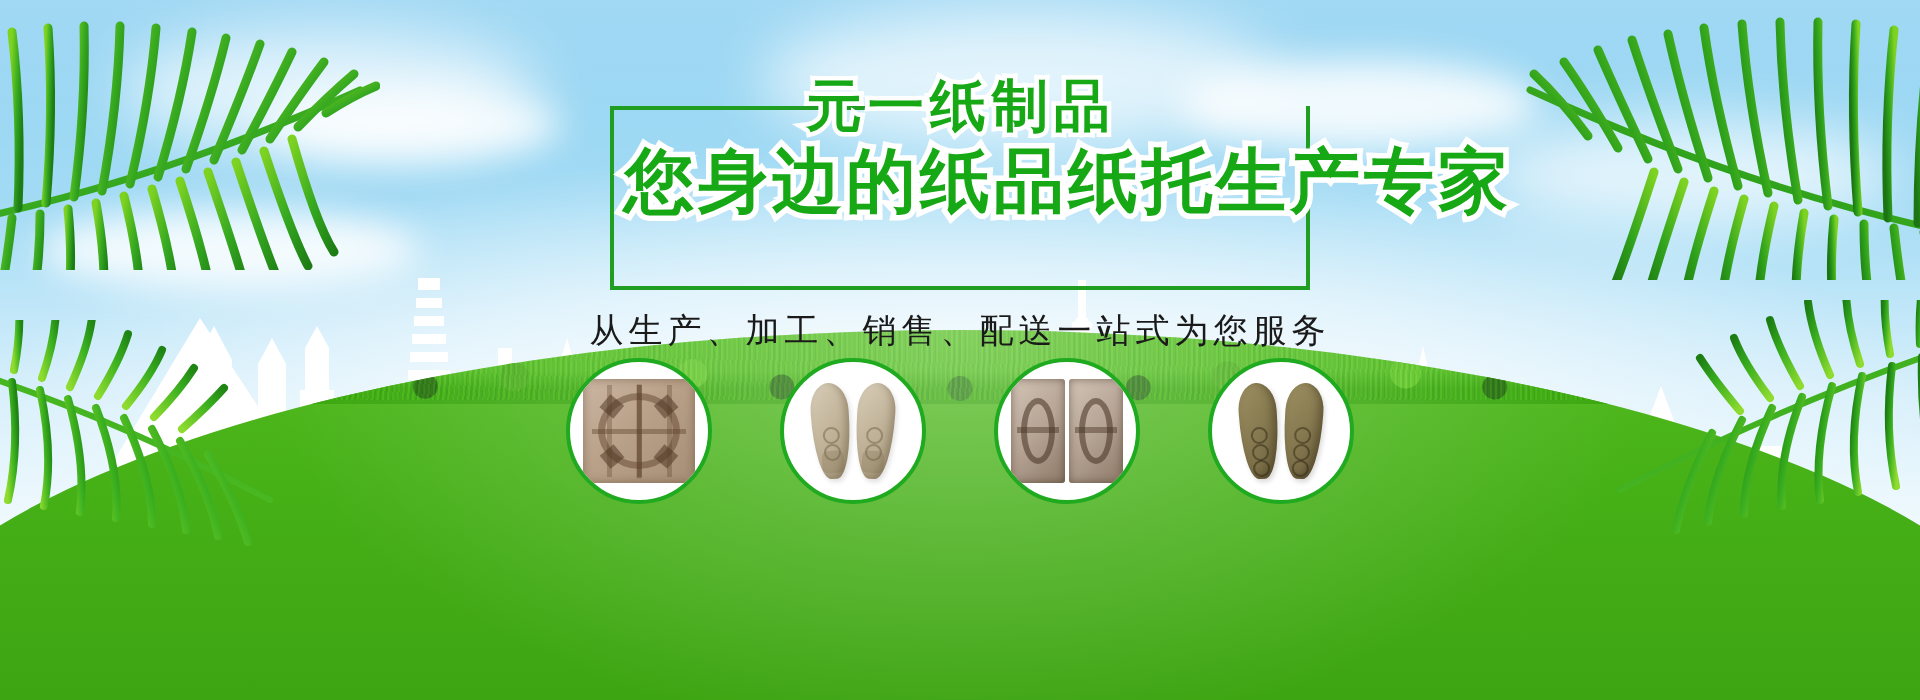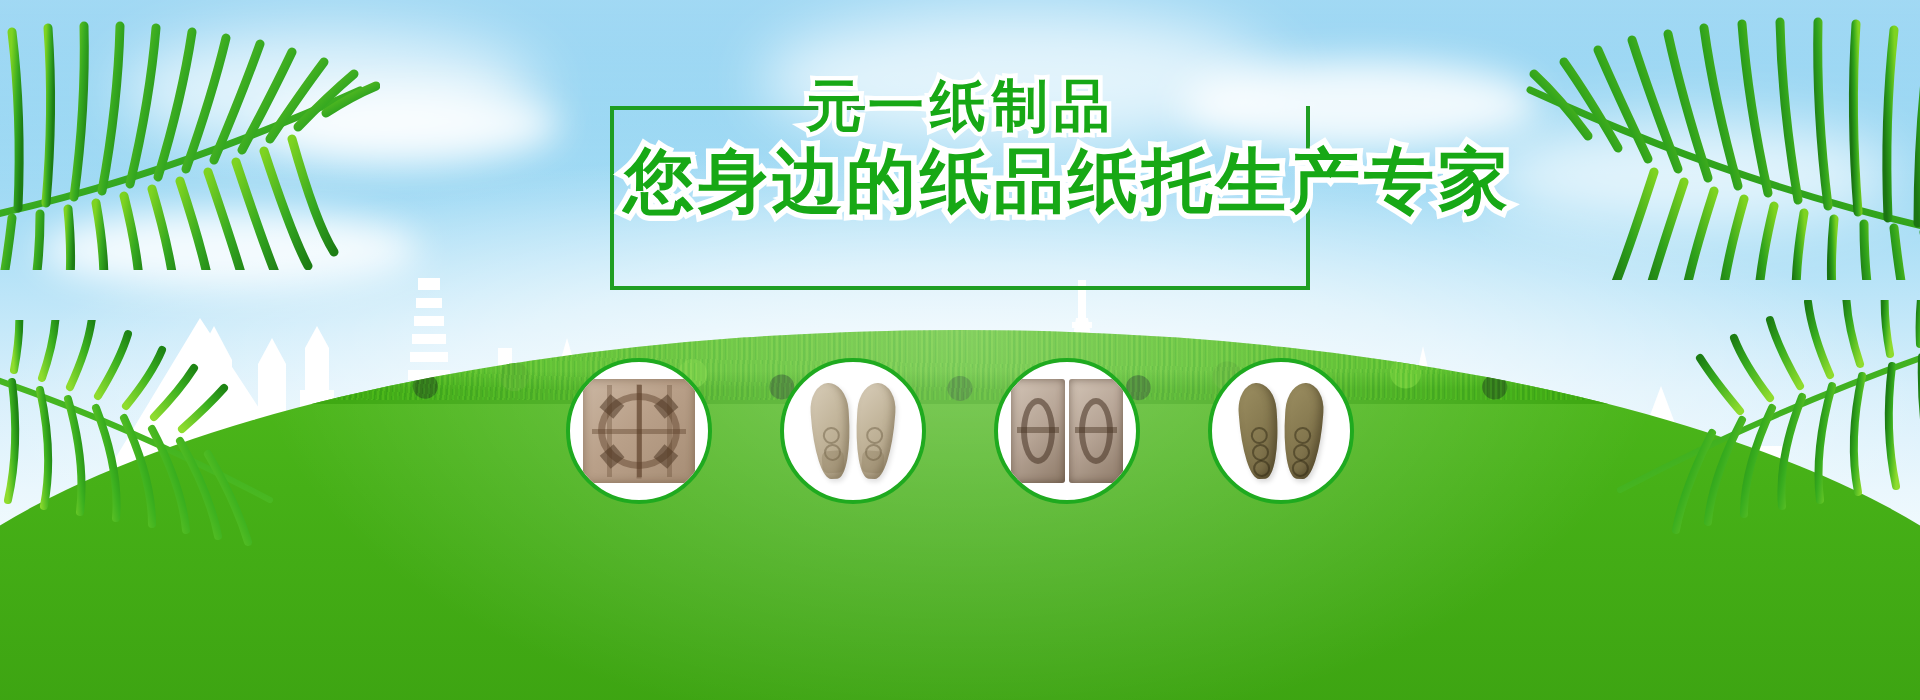--- a/index.html
+++ b/index.html
@@ -458,20 +458,21 @@
   <div class="headline-wrap">
     <div class="frame">
       <div class="bar-top-l"></div>
       <div class="bar-left"></div>
       <div class="bar-right"></div>
       <div class="bar-bottom"></div>
 
       <div class="title1">元一纸制品</div>
       <div class="title2">您身边的纸品纸托生产专家</div>
     </div>
+    <div class="subtitle">从生产、加工、销售、配送一站式为您服务</div>
   </div>
 
   <div class="circles">
 
     <div class="prod">
       <div class="art">
         <div class="tray">
           <div class="x1"></div>
             <div class="x2"></div>
           <div class="c1"></div>

